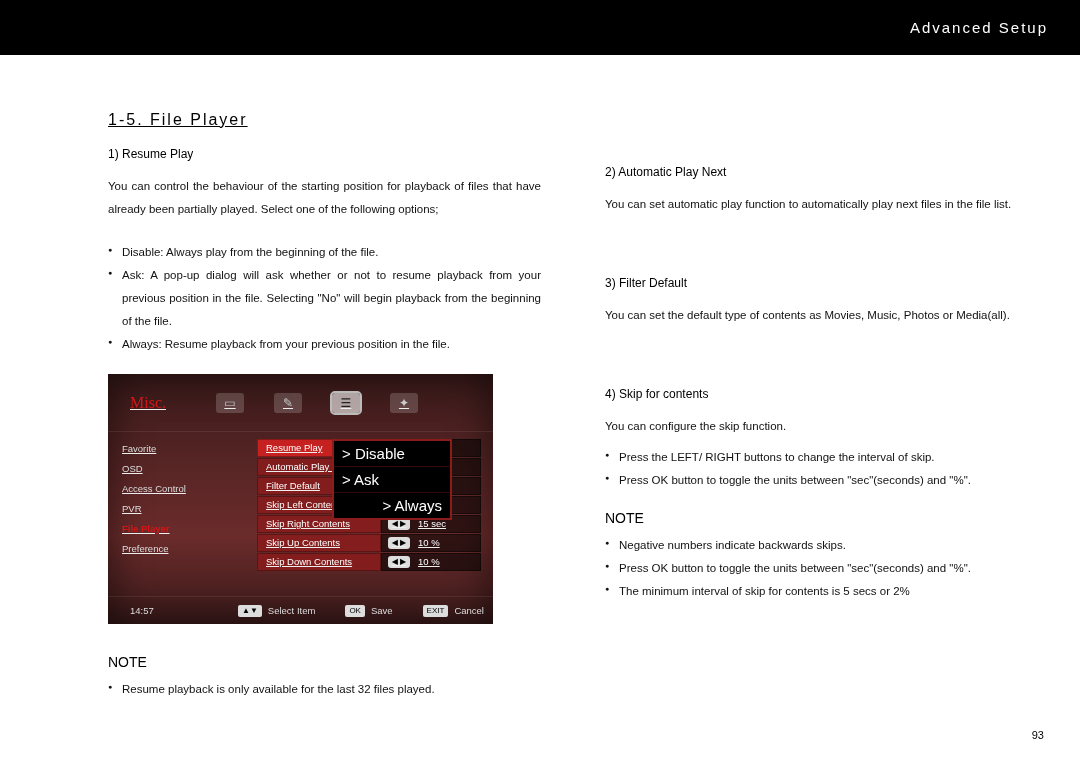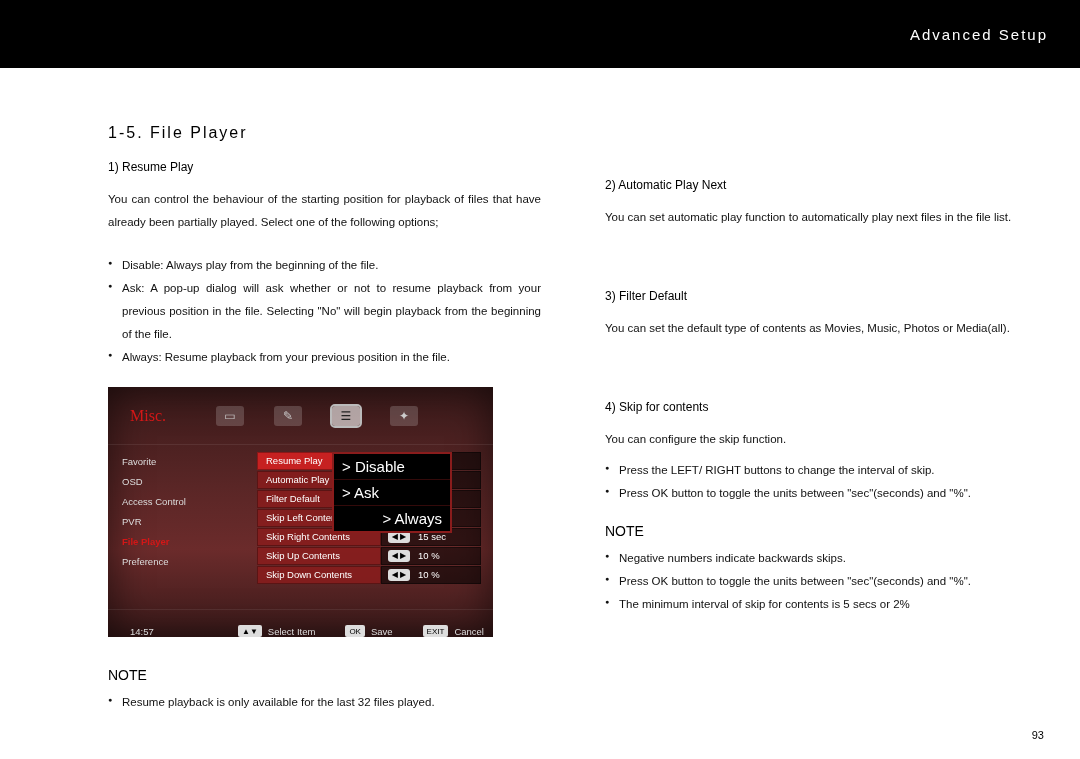--- a/index.html
+++ b/index.html
@@ -1,19 +1,19 @@
 <!DOCTYPE html>
 <html><head>
 <meta charset="utf-8">
 <style>
   * { box-sizing: border-box; margin: 0; padding: 0; }
   html, body { width: 1080px; height: 759px; font-family: Arial, Helvetica, sans-serif; background: #fff; }
   .topbar {
     width: 100%;
-    height: 68px;
+    height: 55px;
     background: #000;
     color: #fff;
     display: flex;
     align-items: center;
     justify-content: flex-end;
     padding-right: 32px;
     letter-spacing: 2px;
     font-size: 15px;
   }
   .page {
@@ -22,20 +22,21 @@
     gap: 64px;
   }
   .col {
     flex: 1 1 0;
     min-width: 0;
   }
   .section-title {
     font-size: 16px;
     letter-spacing: 2px;
     color: #000;
+    text-decoration: underline;
   }
   .sub-head {
     font-size: 12px;
     color: #000;
     margin-bottom: 14px;
     margin-top: 18px;
   }
   .para {
     font-size: 11.5px;
     line-height: 2.0;
@@ -71,20 +72,21 @@
   
   .shotwrap {
     width: 385px;
     height: 250px;
     margin-top: 10px;
     background: linear-gradient(#3a1a1a, #5a2626 40%, #6b2b2b 65%, #3a1a1a);
     box-shadow: inset 0 0 40px rgba(0,0,0,.6);
     position: relative;
     color: #eee;
     font-size: 10px;
+    text-decoration: underline;
   }
   .shot-top {
     height: 58px;
     display: flex;
     align-items: center;
     padding-left: 22px;
     gap: 50px;
     border-bottom: 1px solid rgba(255,255,255,.08);
   }
   .misc-label { font-family: "Comic Sans MS", cursive; color: #d31717; font-size: 16px; }
@@ -128,21 +130,21 @@
     border: 2px solid #8a1c1c;
     z-index: 5;
   }
   .dropdown .opt { font-size: 15px; color:#fff; padding:4px 8px; border-bottom:1px solid #330a0a; }
   .dropdown .opt:last-child { border-bottom:none;text-align:right; }
   .shot-footer {
     position: absolute;
     bottom: 0; left:0; right:0;
     height: 28px;
     display: flex;
-    align-items: flex-end;
+    align-items: center;
     gap: 30px;
     padding-left: 22px;
     font-size: 9.5px;
     border-top: 1px solid rgba(255,255,255,.08);
     color:#ddd;
   }
   .time { width: 78px; }
   .hint { display:flex; align-items:center; gap:6px; }
   .key-pill { background:#ddd; color:#000; border-radius:2px; padding:0 4px; font-size:8px; height:12px; display:inline-flex; align-items:center;}
 

